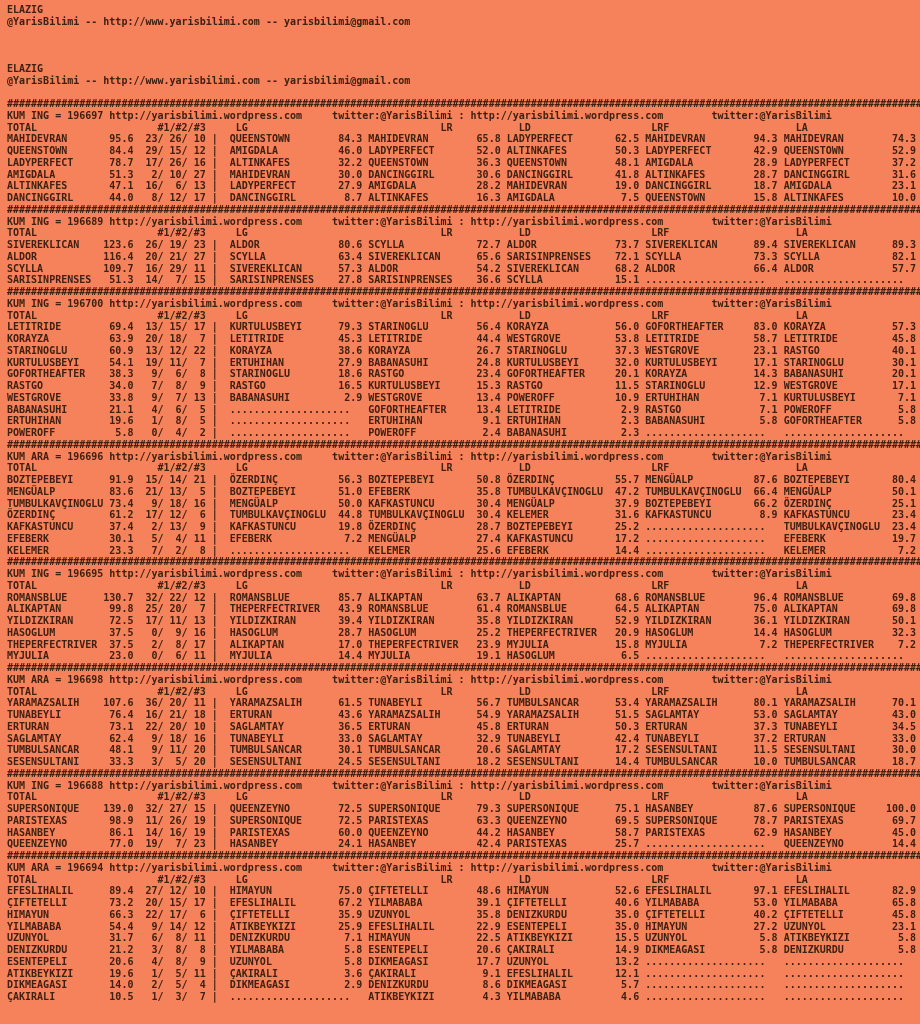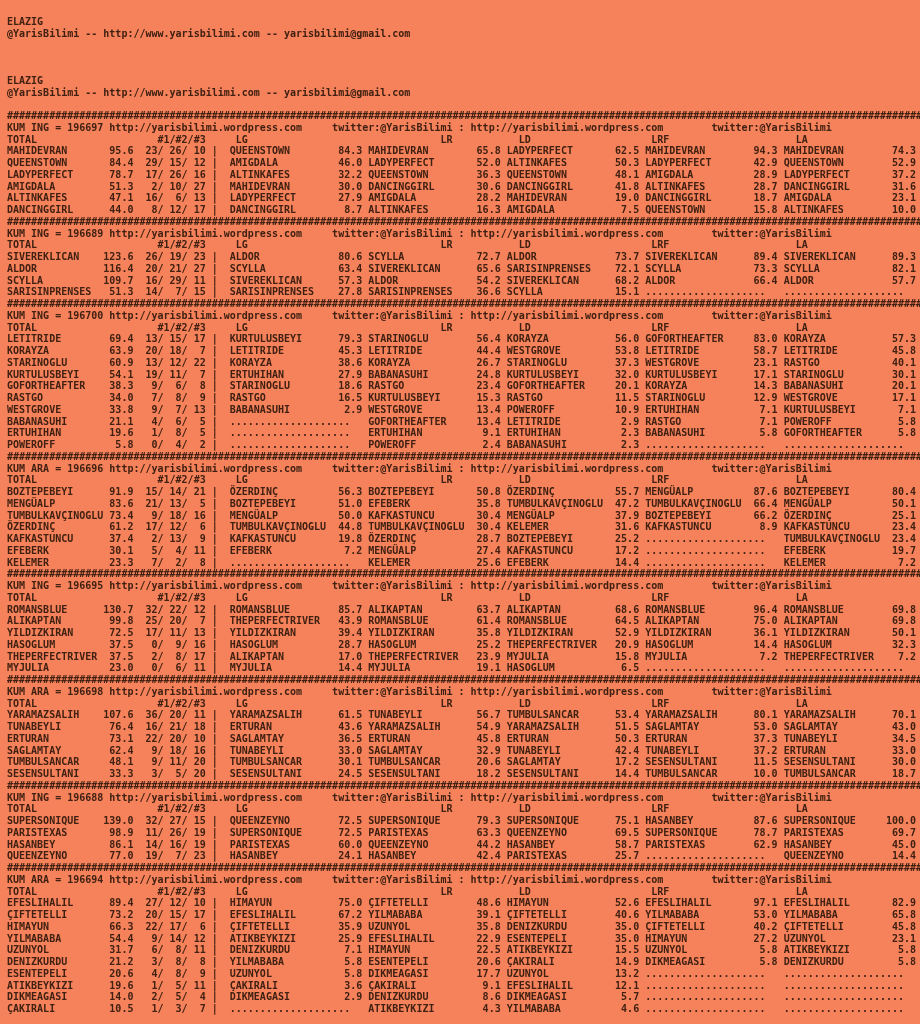--- a/index.html
+++ b/index.html
@@ -9,21 +9,21 @@
   body {
     width: 920px;
     height: 1024px;
     overflow: hidden;
     background: #f5825a;
   }
   .page {
     width: 809px;
     height: 1024px;
     box-sizing: border-box;
-    padding: 16px 0 0 7px;
+    padding: 4px 0 0 7px;
   }
   pre {
     margin: 0;
     font-family: "DejaVu Sans Mono", "Liberation Mono", monospace;
     font-size: 10px;
     font-weight: bold;
     line-height: 11.75px;
     color: #3f2012;
     white-space: pre;
     letter-spacing: 0;

